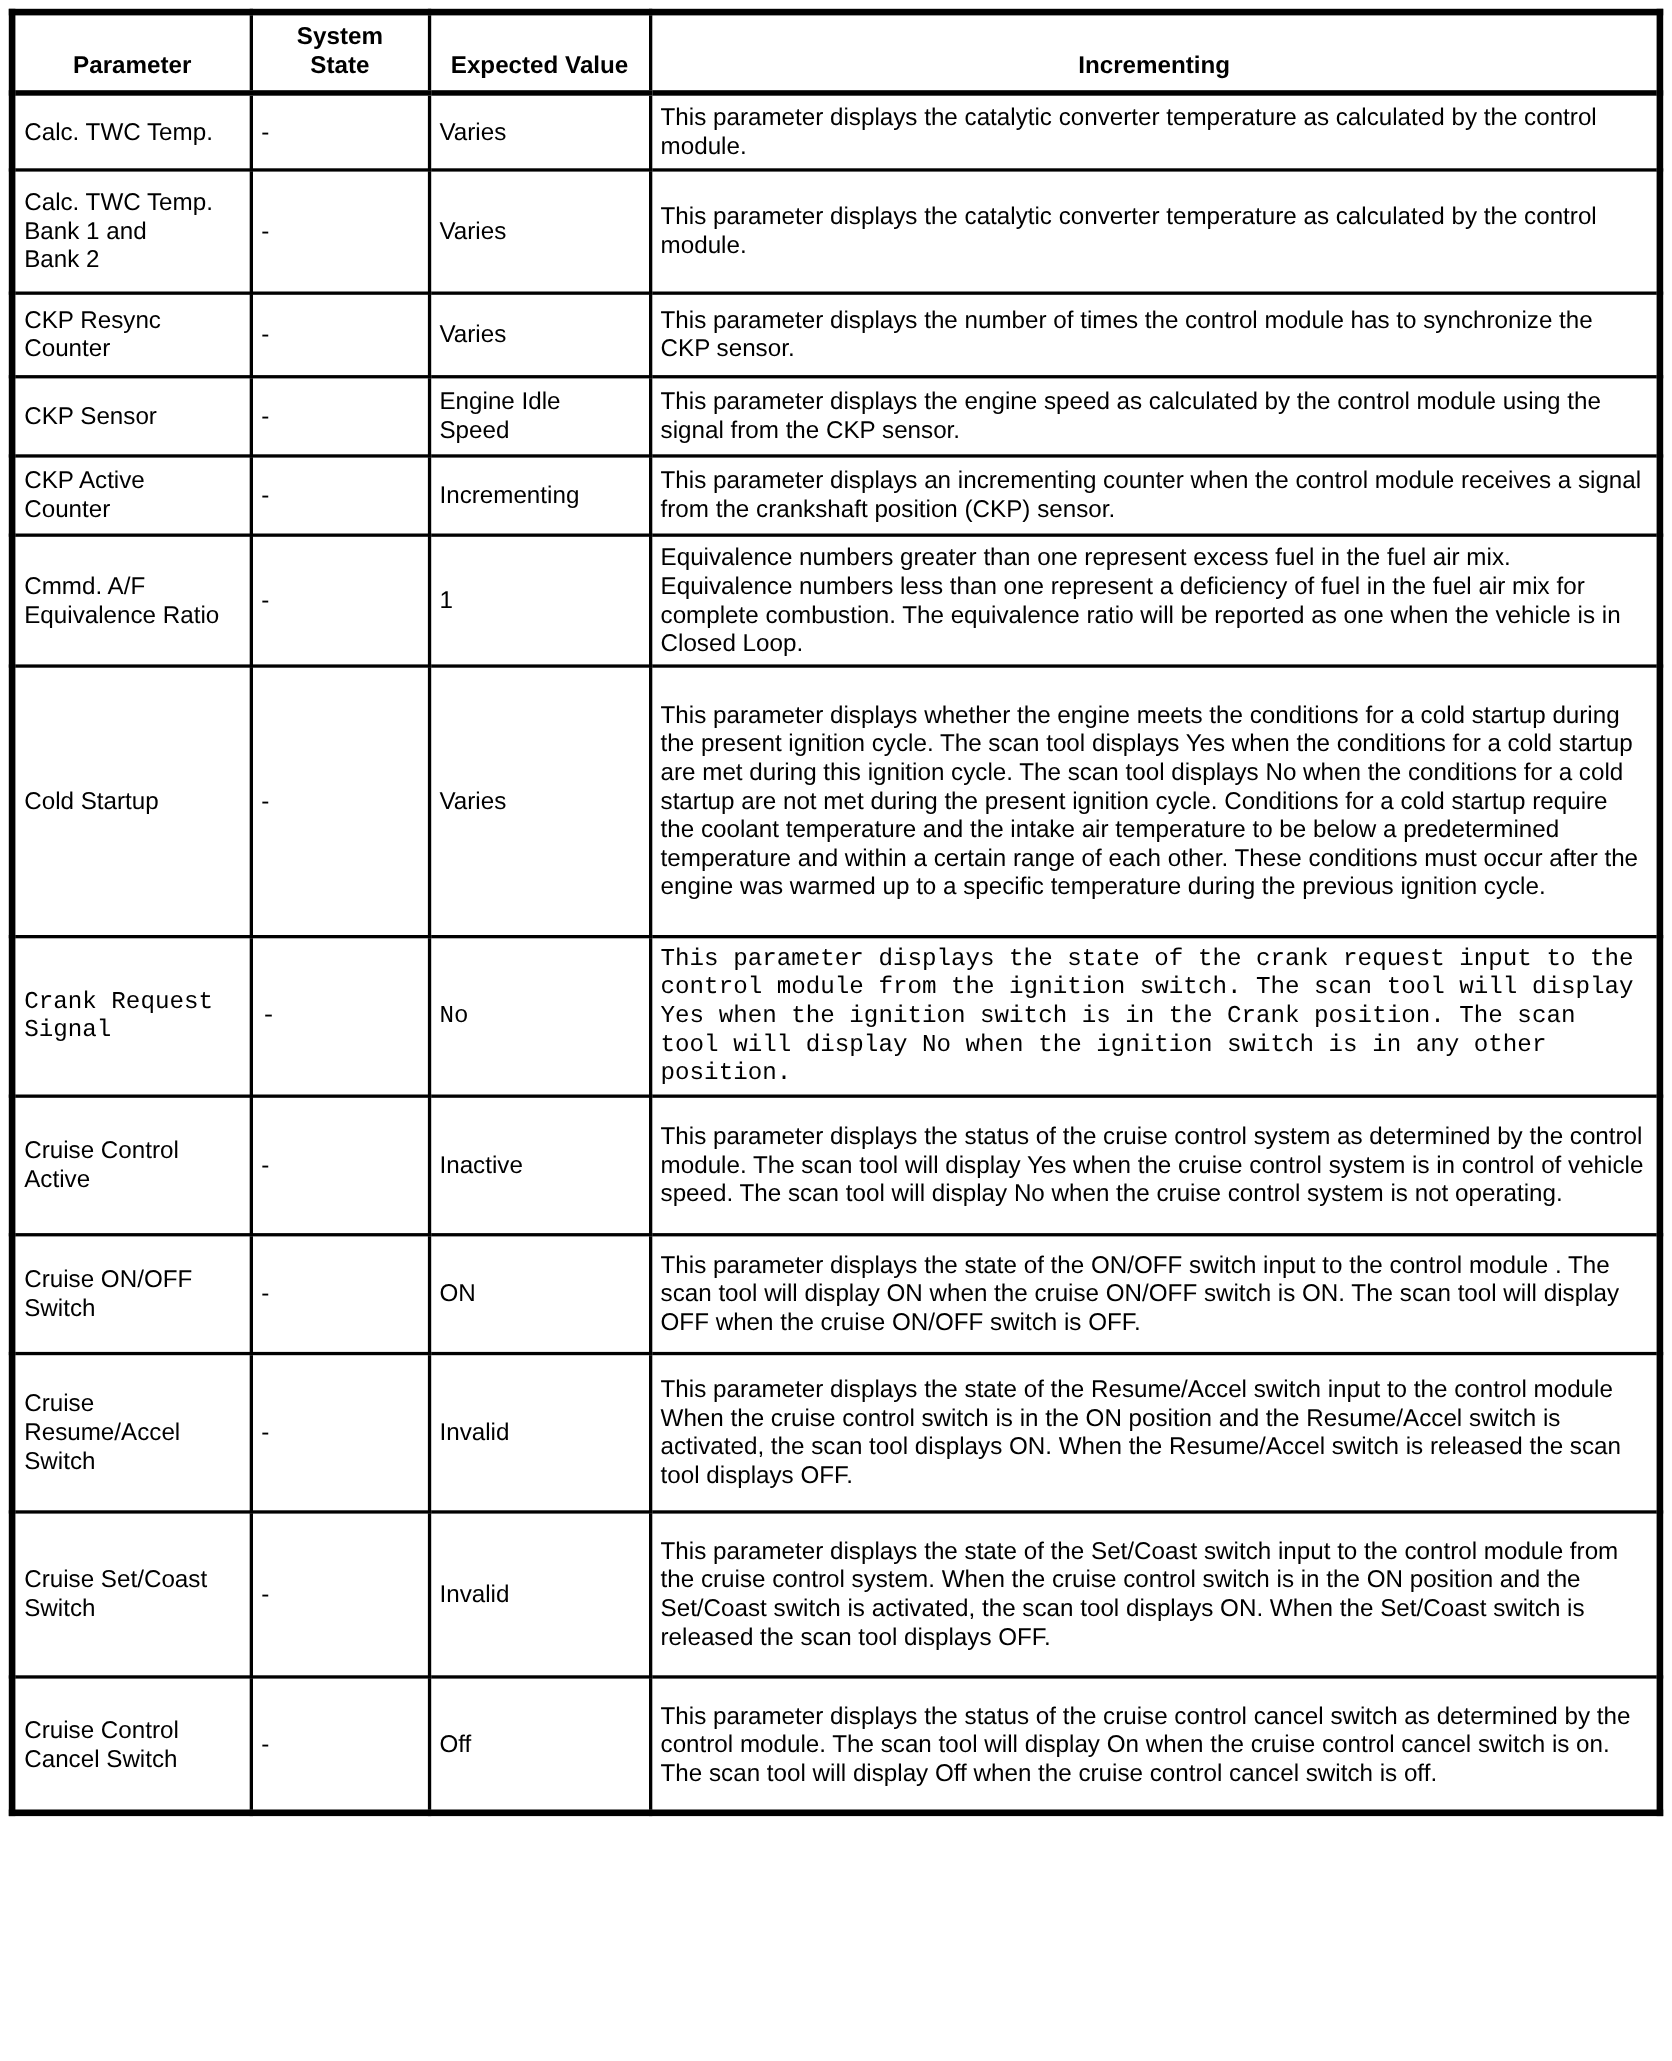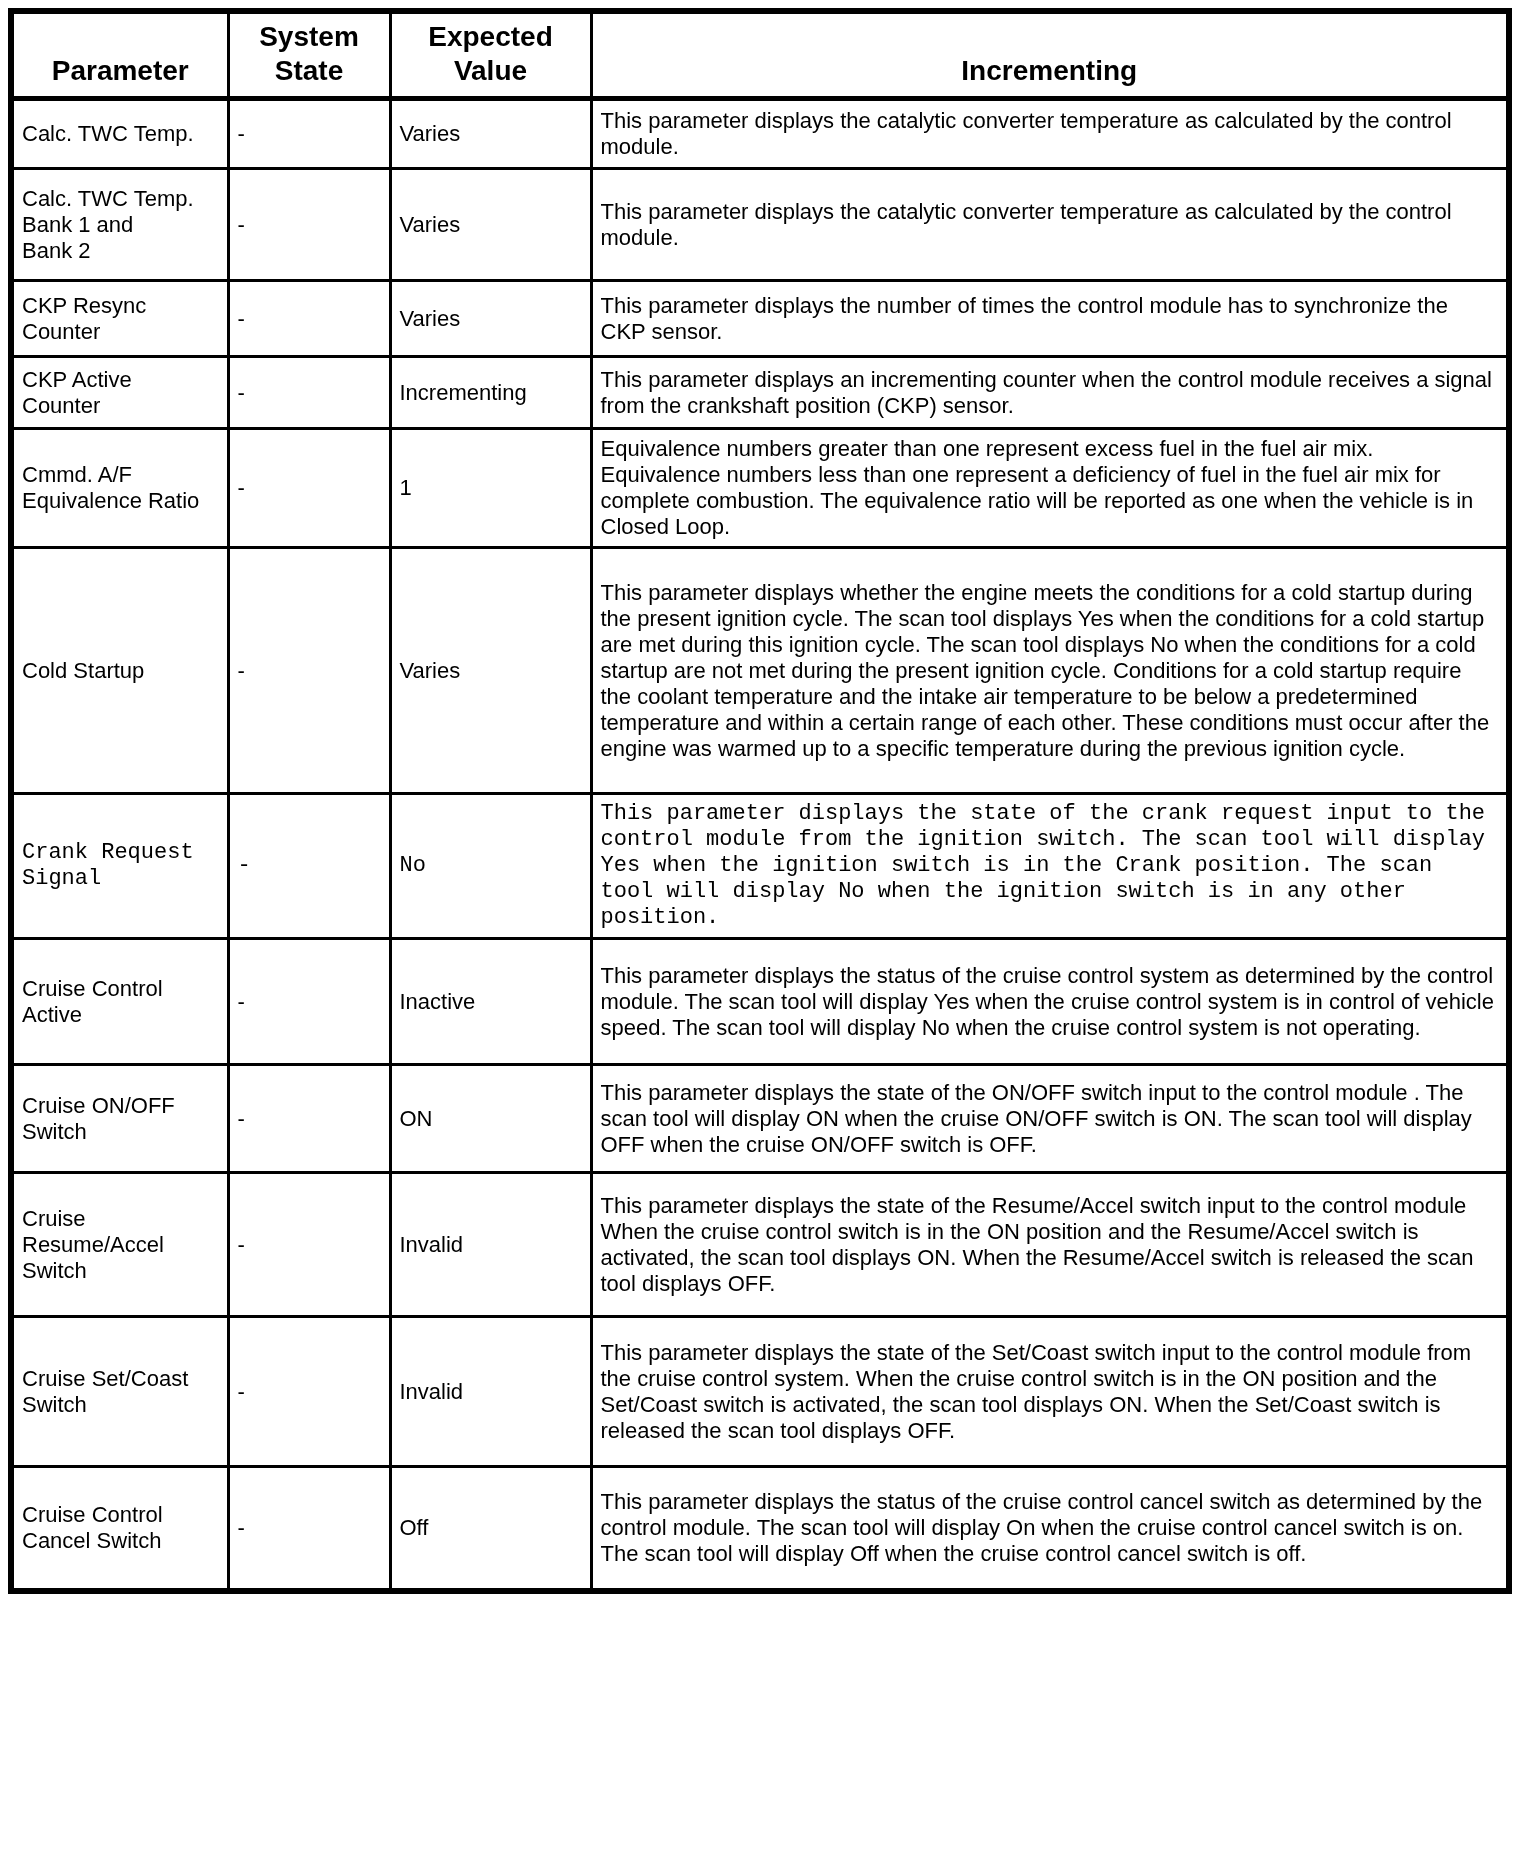--- a/index.html
+++ b/index.html
@@ -23,21 +23,21 @@
     color: #000000;
   }
   col.col-param { width: 217px; }
   col.col-state { width: 162px; }
   col.col-exp   { width: 201px; }
   col.col-desc  { width: auto;  }
 
   table.param-table th {
     border: 3px solid #000000;
     border-bottom: 5px solid #000000;
-    font-size: 28px;
+    font-size: 22px;
     font-weight: bold;
     line-height: 1.2;
     text-align: center;
     vertical-align: bottom;
     padding: 6px 4px 9px 4px;
     white-space: pre-line;
   }
   table.param-table td {
     border: 3px solid #000000;
     font-size: 22px;
@@ -98,20 +98,27 @@
           <td class="c-desc">This parameter displays the catalytic converter temperature as calculated by the control module.</td>
         </tr>
         <tr style="height: 76px;">
           <td class="c-param">CKP Resync
 Counter</td>
           <td class="c-state">-</td>
           <td class="c-exp">Varies</td>
           <td class="c-desc">This parameter displays the number of times the control module has to synchronize the CKP sensor.</td>
         </tr>
         <tr style="height: 72px;">
+          <td class="c-param">CKP Sensor</td>
+          <td class="c-state">-</td>
+          <td class="c-exp">Engine Idle
+Speed</td>
+          <td class="c-desc">This parameter displays the engine speed as calculated by the control module using the signal from the CKP sensor.</td>
+        </tr>
+        <tr style="height: 72px;">
           <td class="c-param">CKP Active
 Counter</td>
           <td class="c-state">-</td>
           <td class="c-exp">Incrementing</td>
           <td class="c-desc">This parameter displays an incrementing counter when the control module receives a signal from the crankshaft position (CKP) sensor.</td>
         </tr>
         <tr style="height: 112px;">
           <td class="c-param">Cmmd. A/F
 Equivalence Ratio</td>
           <td class="c-state">-</td>

